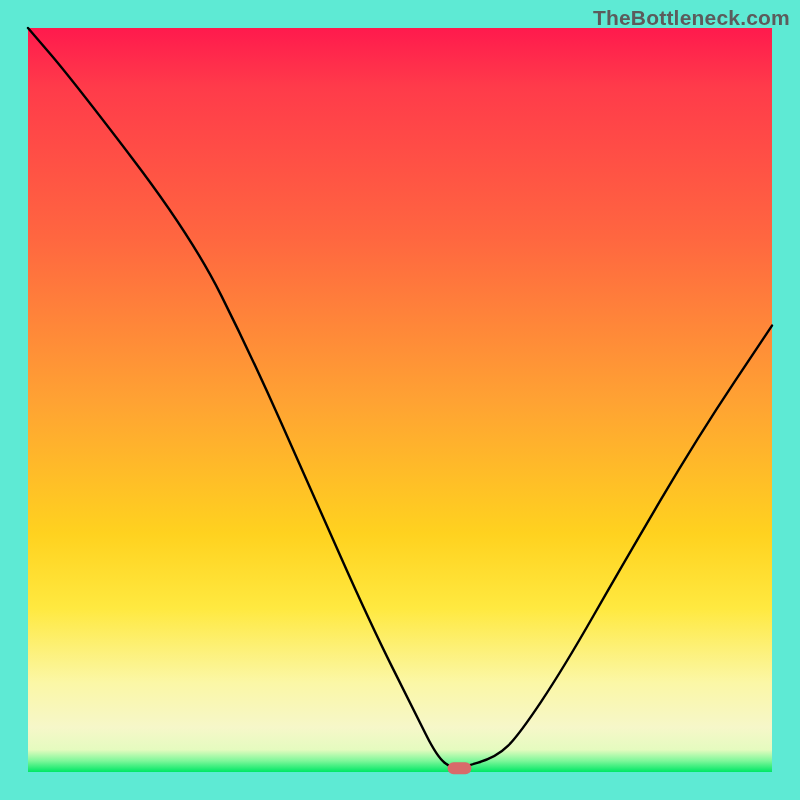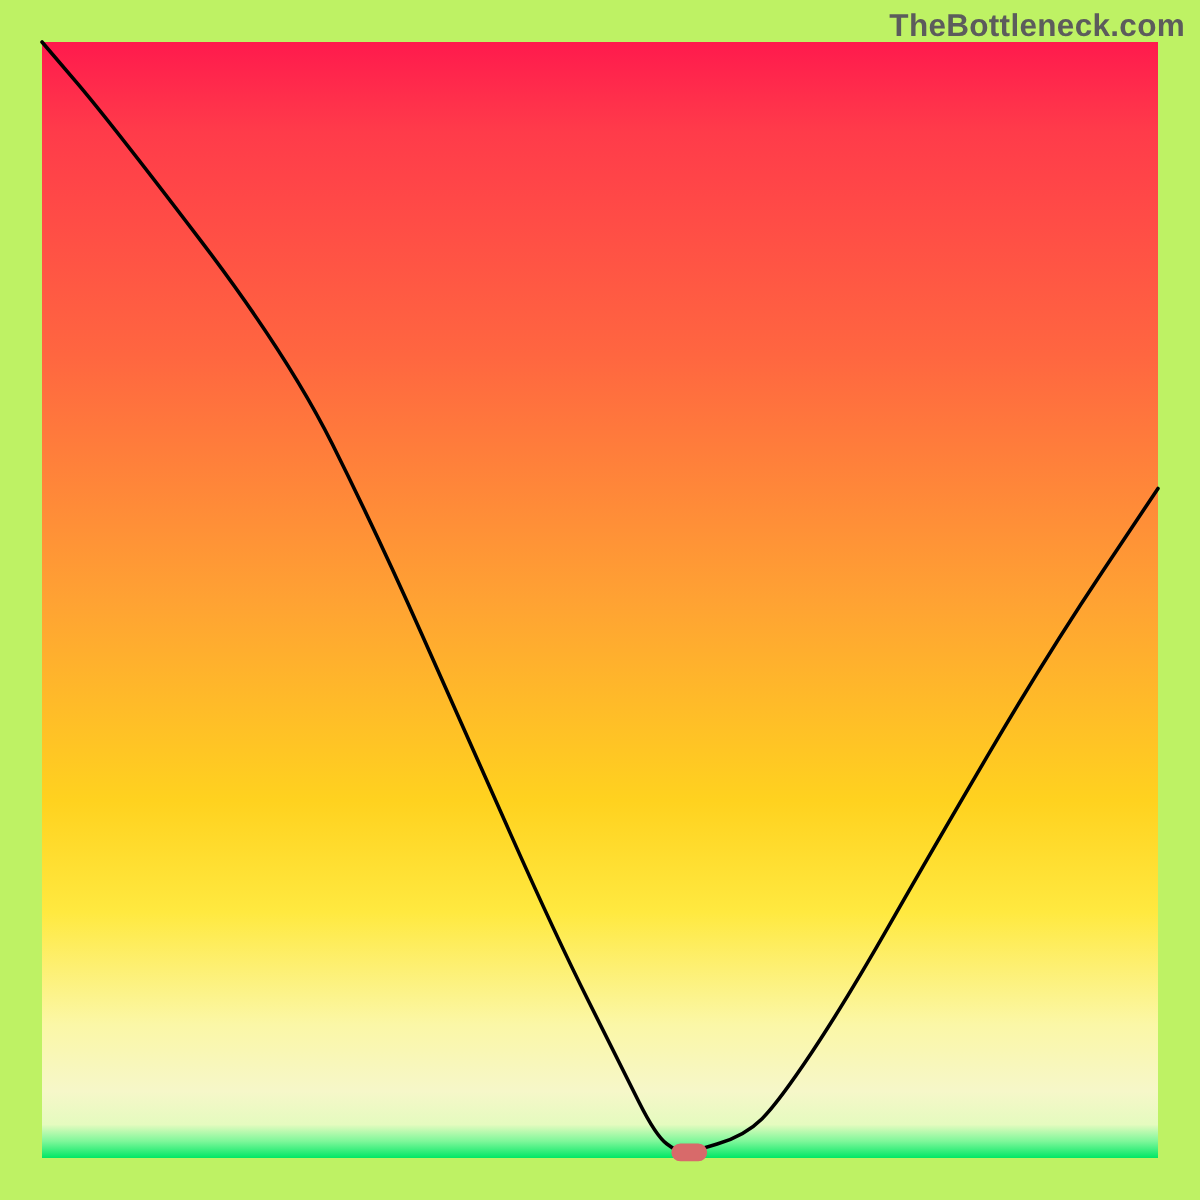--- a/index.html
+++ b/index.html
@@ -7,21 +7,21 @@
     padding: 0;
     width: 800px;
     height: 800px;
     background: #000;
     overflow: hidden;
   }
   .frame {
     position: relative;
     width: 800px;
     height: 800px;
-    background: #bef264;
+    background: #5eead4;
   }
   .plot-area {
     position: absolute;
     left: 28px;
     top: 28px;
     width: 744px;
     height: 744px;
     
     background: linear-gradient(
       to bottom,

